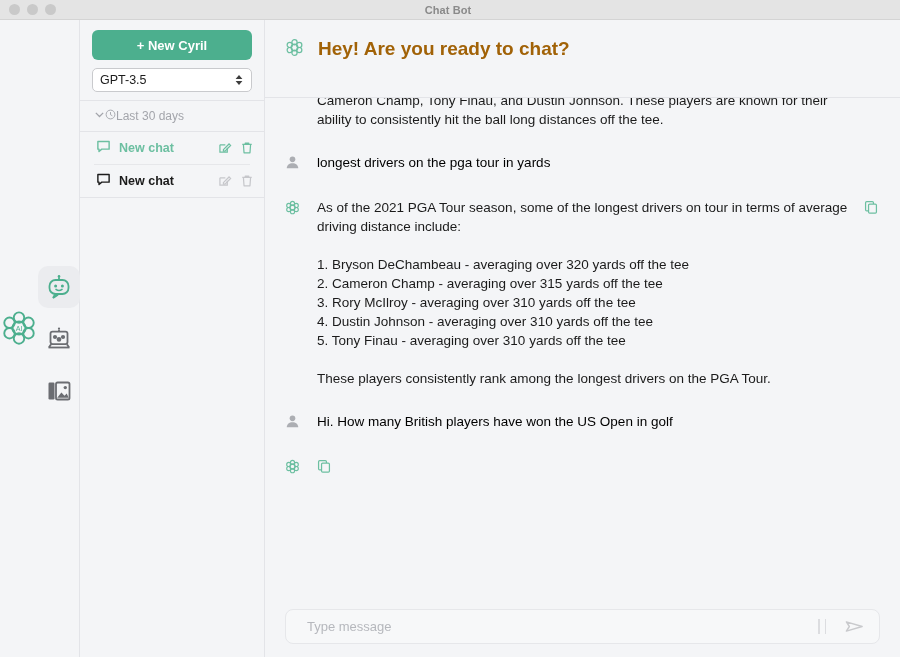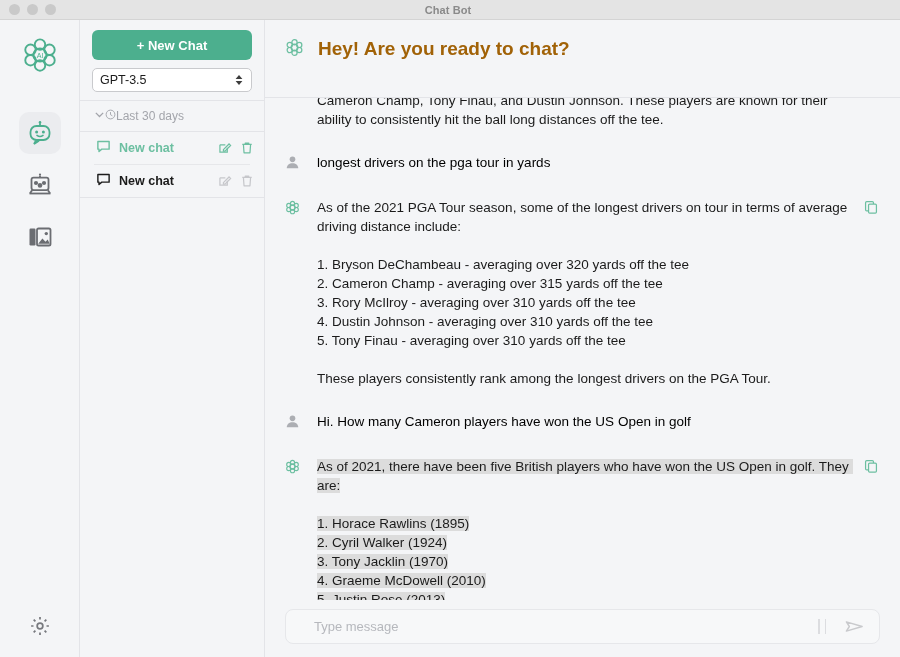--- a/index.html
+++ b/index.html
@@ -28,21 +28,21 @@
   }
 
   
   .body { flex: 1 1 auto; display: flex; min-height: 0; }
 
   
   .rail {
     width: 80px; flex: 0 0 80px;
     background: #f4f5f7;
     border-right: 1px solid #e3e4e8;
-    display: flex; flex-direction: column; align-items: center;
+    display: flex; flex-direction: row; align-items: center;
   }
   .rail-logo { margin-top: 16px; margin-bottom: 34px; }
   .rail-items { display: flex; flex-direction: column; align-items: center; gap: 10px; }
   .rail-btn {
     width: 42px; height: 42px; border-radius: 10px;
     display: flex; align-items: center; justify-content: center;
     cursor: pointer;
   }
   .rail-btn.active { background: #ebecef; }
   .rail-spacer { flex: 1 1 auto; }
@@ -137,21 +137,21 @@
     flex: 0 0 57px; height: 57px;
     padding: 9px 20px 13px 20px;
     background: #f4f5f7;
   }
   .composer-box {
     height: 35px; width: 100%;
     background: #f7f8f9;
     border: 1px solid #e6e7ea;
     border-radius: 8px;
     display: flex; align-items: center;
-    padding: 0 14px 0 28px;
+    padding: 0 14px 0 21px;
   }
   .composer-input {
     flex: 1 1 auto; border: none; outline: none; background: transparent;
     font-size: 13px; color: #1b1b1b;
     font-family: "Liberation Sans", sans-serif;
   }
   .composer-input::placeholder { color: #b6b8bd; }
   .pause-bars { display: flex; gap: 5px; margin-right: 18px; cursor: pointer; }
   .pause-bars i { display: block; width: 1.5px; height: 15px; background: #dcdde0; }
   .send-btn { cursor: pointer; display: flex; align-items: center; }
@@ -235,21 +235,21 @@
           <g fill="none" stroke="#77797e" stroke-width="1.9">
             <circle cx="12" cy="12" r="3.1"></circle>
             <path d="M12 2.3v2.6M12 19.1v2.6M2.3 12h2.6M19.1 12h2.6M5.1 5.1l1.9 1.9M17 17l1.9 1.9M18.9 5.1L17 7M7 17l-1.9 1.9"></path>
           </g>
         </svg>
       </div>
     </div>
 
     <div class="sidebar">
       <div class="sidebar-head">
-        <button class="new-chat-btn">+ New Chat</button>
+        <button class="new-chat-btn">+ New Cyril</button>
         <div class="model-select">
           <span class="label">GPT-3.5</span>
           <span class="chev">
             <svg width="10" height="14" viewBox="0 0 10 14">
               <path d="M5 2 L8.4 6 H1.6 Z" fill="#3d3d3d"></path>
               <path d="M5 12 L8.4 8 H1.6 Z" fill="#3d3d3d"></path>
             </svg>
           </span>
         </div>
       </div>
@@ -386,44 +386,37 @@
             </span>
           </div>
 
           <div class="msg user">
             <span class="avatar">
               <svg width="15" height="15" viewBox="0 0 16 16">
                 <circle cx="8" cy="4.6" r="3" fill="#acaeb3"></circle>
                 <path d="M1.9 14.2c0-3.3 2.7-5.3 6.1-5.3s6.1 2 6.1 5.3z" fill="#acaeb3"></path>
               </svg>
             </span>
-            <div class="content">Hi. How many Cameron players have won the US Open in golf</div>
+            <div class="content">Hi. How many British players have won the US Open in golf</div>
           </div>
 
           <div class="msg assistant">
             <span class="avatar">
               <svg width="15" height="15" viewBox="0 0 40 40">
                 <g fill="none" stroke="#6cbfa1" stroke-width="3">
                   <circle cx="20" cy="20" r="7"></circle>
                   <circle cx="20" cy="9" r="5.5"></circle>
                     <circle cx="20" cy="31" r="5.5"></circle>
                   <circle cx="10" cy="14.5" r="5.5"></circle>
                     <circle cx="30" cy="14.5" r="5.5"></circle>
                   <circle cx="10" cy="25.5" r="5.5"></circle>
                     <circle cx="30" cy="25.5" r="5.5"></circle>
                 </g>
               </svg>
             </span>
-            <div class="content"><span class="hl">As of 2021, there have been five British players who have won the US Open in golf. They are:
-
-1. Horace Rawlins (1895)
-2. Cyril Walker (1924)
-3. Tony Jacklin (1970)
-4. Graeme McDowell (2010)
-5. Justin Rose (2013)</span></div>
             <span class="copy-btn">
               <svg width="14" height="14" viewBox="0 0 16 16">
                 <rect x="1.8" y="1.8" width="9" height="10.5" rx="1.3" fill="none" stroke="#6cbfa1" stroke-width="1.4"></rect>
                 <rect x="5.2" y="4.6" width="9" height="10.5" rx="1.3" fill="#f4f5f7" stroke="#6cbfa1" stroke-width="1.4"></rect>
               </svg>
             </span>
           </div>
 
         </div>
       </div>

